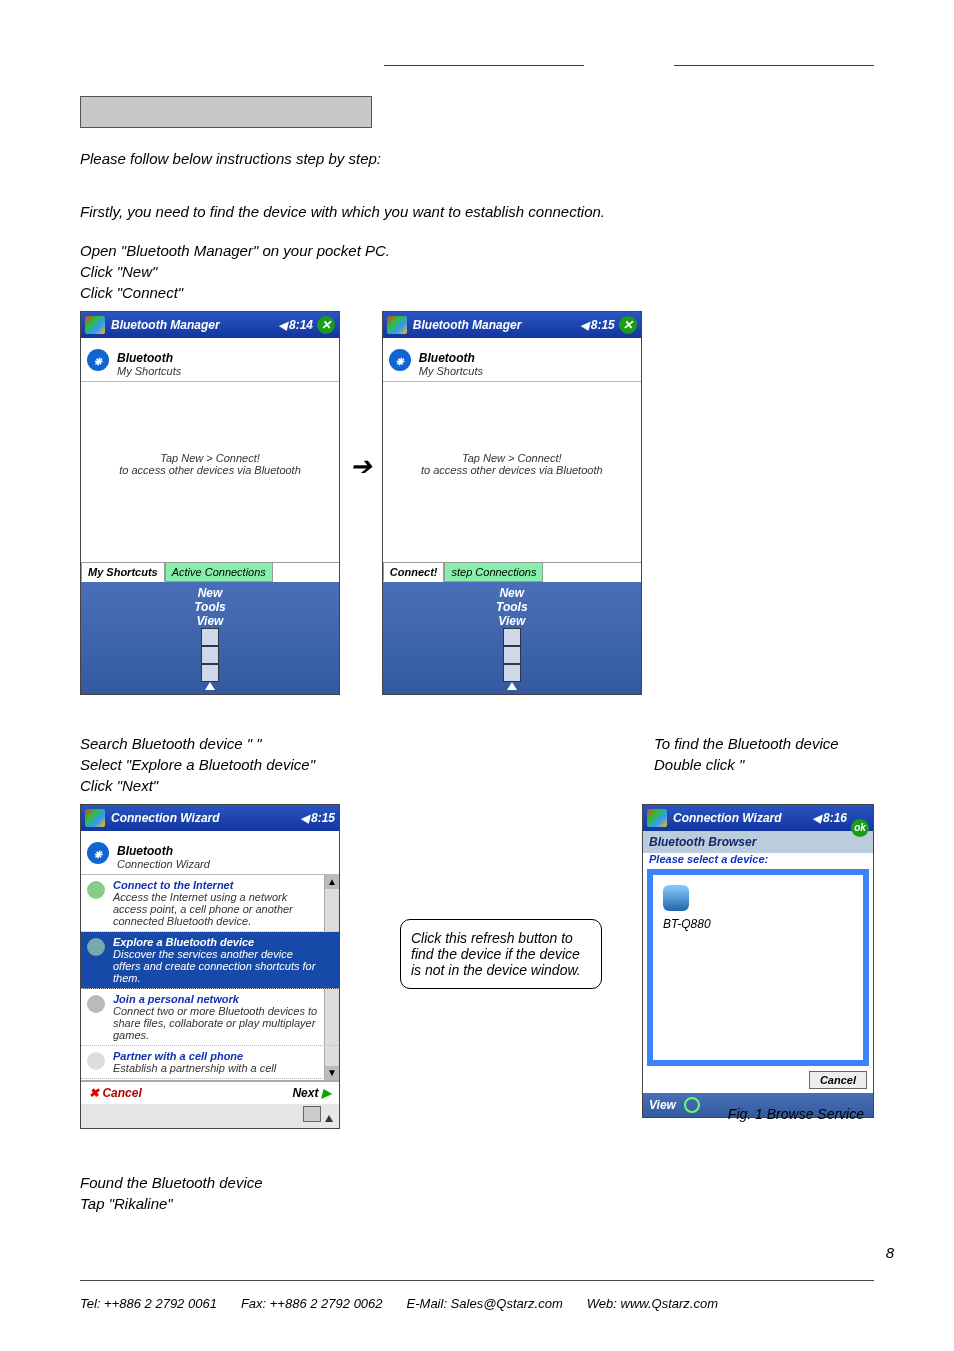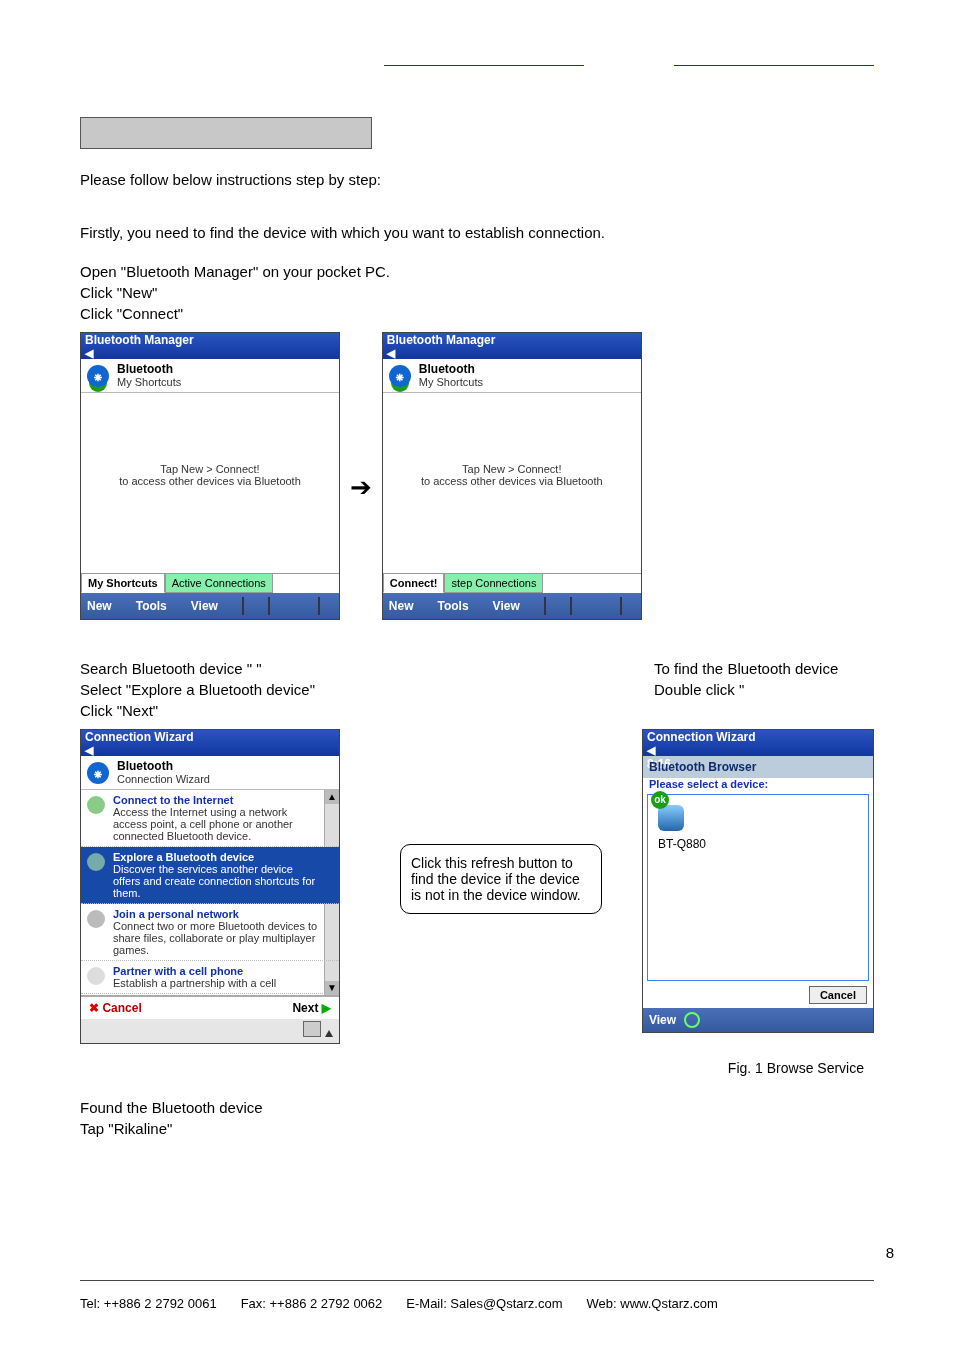--- a/index.html
+++ b/index.html
@@ -7,21 +7,22 @@
     font-family: Arial, Helvetica, sans-serif;
     font-size: 15px;
     color: #000;
     background: #fff;
   }
   .page {
     width: 954px;
     height: 1351px;
     position: relative;
     box-sizing: border-box;
-    padding: 95px 80px 40px 80px;
+    padding: 74px 80px 40px 80px;
+    font-style: italic;
   }
   .top-lines {
     position: absolute;
     top: 65px;
     right: 80px;
     display: flex;
     gap: 90px;
   }
   .top-lines .ln {
     width: 200px;
@@ -44,25 +45,24 @@
     border: 1px solid #444;
     background: #fff;
     display: inline-block;
     vertical-align: top;
   }
   .wm-title {
     height: 26px;
     background: linear-gradient(#2a55c0,#1235a0);
     color: #fff;
     display: flex;
-    align-items: flex-start;
+    align-items: center;
     font-weight: bold;
     font-size: 12px;
     padding: 0 4px;
-    flex-direction: column;
   }
   .wm-title .flag {
     width: 20px; height: 18px;
     background: linear-gradient(135deg,#e33,#3b3,#39f,#fb0);
     margin-right: 6px;
     border-radius: 2px;
   }
   .wm-title .spacer { flex: 1; }
   .wm-title .vol { font-size: 11px; margin-right:2px; }
   .wm-title .btn-round {
@@ -85,21 +85,21 @@
     width: 22px; height: 22px;
     background: #1065d0;
     border-radius: 50%;
     color: #fff;
     text-align: center;
     line-height: 22px;
     font-weight: bold;
     font-size: 14px;
     margin-right: 8px;
   }
-  .wm-sub .h { font-weight: bold; font-size: 12px; line-height:1.1;}
+  .wm-sub .h { font-weight: bold; font-size: 12px; line-height:1.1;margin-top:10px;}
   .wm-sub .s { font-size: 11px; color: #333;}
   .wm-body {
     height: 180px;
     position: relative;
     font-size: 11px;
     color: #333;
     text-align: center;
     padding-top: 70px;
     box-sizing: border-box;
     white-space: pre-line;
@@ -116,22 +116,23 @@
     margin-top:-1px;
   }
   .wm-tabs .tab.active { background:#fff; font-weight:bold; border-bottom:1px solid #fff;}
   .wm-menu {
     background: linear-gradient(#4a6fb8,#335a9e);
     color: #fff;
     font-size: 12px;
     display: flex;
     align-items: center;
     padding: 4px 6px;
-    gap: 24px;
+    gap: 0;
     font-weight: bold;
+    flex-direction: column;
   }
   .wm-menu .item { }
   .wm-menu .grow { flex:1; }
   .wm-menu .iconsq {
     width: 16px; height:16px; background:#cfd8ea; border:1px solid #334; display:inline-block;
   }
   .wm-menu .tri { width:0;height:0;border-left:5px solid transparent;border-right:5px solid transparent;border-bottom:8px solid #fff; }
 
   .arrow {
     display:inline-block;
@@ -161,21 +162,21 @@
     display:flex; justify-content:space-between; align-items:center;
     font-size:12px; font-weight:bold; padding:4px 8px; border-top:1px solid #aaa;
   }
   .wz-bottom .l { color:#b00; }
   .wz-bottom .r { color:#000; }
   .wm-kbbar { background:#e6e6e6; height:20px; text-align:right; padding:2px 6px; }
 
   
   .bb-head { background:#bcd; padding:4px 6px; font-weight:bold; font-size:12px; color:#102a6a;}
   .bb-sub { color:#1030c0; font-size:11px; font-weight:bold; padding:0 6px 4px;}
-  .bb-body { height:165px; border:1px solid #3b82f6; margin:0 4px 0; padding:10px; font-size:12px;}
+  .bb-body { height:165px; border:6px solid #3b82f6; margin:0 4px 0; padding:10px; font-size:12px;}
   .bb-body .dev-ic { width:26px;height:26px; background:linear-gradient(#8cf,#26a); border-radius:6px; margin-bottom:6px;}
   .bb-cancel-row { text-align:right; padding:4px 6px;}
   .bb-cancel-row .btn { display:inline-block; border:1px solid #666; background:#eee; font-size:11px; font-weight:bold; padding:2px 10px;}
   .bb-view {
     background: linear-gradient(#4a6fb8,#335a9e);
     color: #fff; font-size:12px; font-weight:bold;
     padding:4px 6px; display:flex; align-items:center; gap:8px;
   }
   .bb-view .refresh { width:16px;height:16px; border:2px solid #6f6; border-radius:50%; box-sizing:border-box; position:relative;}
 
@@ -377,21 +378,21 @@
       </div>
       <div class="bb-view">
         <span>View</span>
         <span class="refresh"></span>
         <span class="grow" style="flex:1"></span>
         <span class="iconsq"></span>
         <span class="tri"></span>
       </div>
     </div>
 
-    <div class="fig-caption" style="position:absolute; right:10px; top:321px;">Fig. 1         Browse Service</div>
+    <div class="fig-caption" style="position:absolute; right:10px; top:292px;">Fig. 1         Browse Service</div>
   </div>
 
   <div style="height:30px"></div>
   <p>Found the Bluetooth device</p>
   <p>Tap "Rikaline"</p>
 
   <div class="page-num">8</div>
   <div class="footer-line"></div>
   <div class="footer-text">
     <span>Tel: ++886 2 2792 0061</span>

